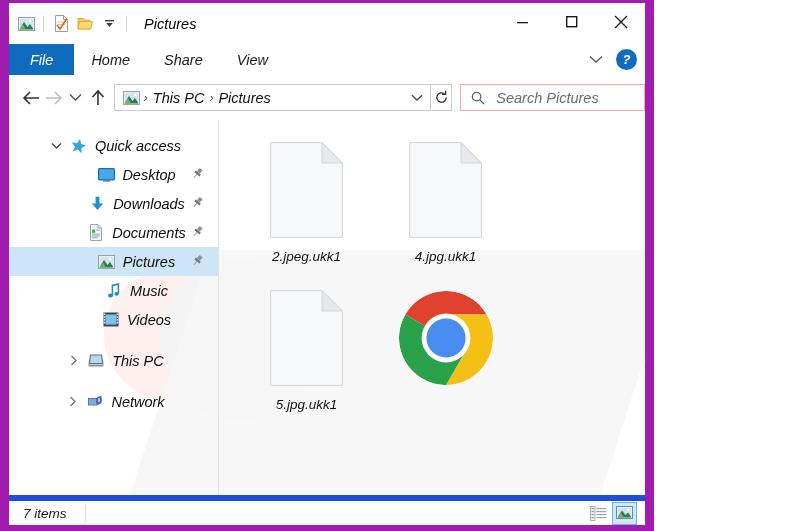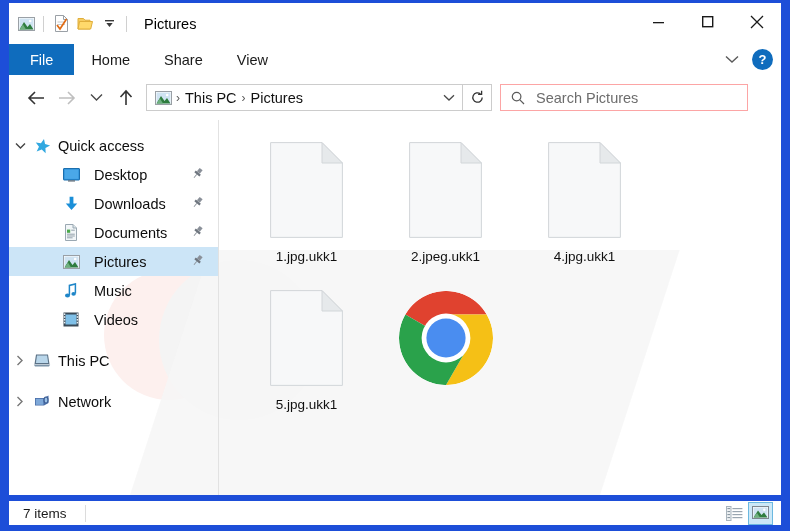--- a/index.html
+++ b/index.html
@@ -7,24 +7,25 @@
     margin: 0; padding: 0;
     width: 790px; height: 531px;
     overflow: hidden;
     font-family: "Liberation Sans", sans-serif;
     background: #ffffff;
   }
 
   
   #window {
     position: relative;
-    width: 790px; height: 531px;
-    background: #1d4ed8;
+    width: 654px; height: 531px;
+    background: #a21caf;
     border: 0;
     overflow: hidden;
+    font-style: italic;
   }
   #window-inner {
     position: absolute;
     left: 9px; top: 3px; right: 9px; bottom: 6px;
     background: #ffffff;
     overflow: hidden;
   }
 
   
   #titlebar {
@@ -149,36 +150,37 @@
     border-right: 1px solid #e2e2e2;
     padding-top: 11px;
     position: relative; z-index: 2;
   }
   .nav-item {
     height: 29px;
     display: flex; align-items: center;
     font-size: 14.5px; color: #0d0d0d;
     cursor: default;
     position: relative;
+    justify-content: center;
   }
   .nav-item.selected { background: #cce5f7; }
   .nav-chevron {
     width: 22px; display: flex; align-items: center; justify-content: center;
     color: #555; font-size: 10px;
   }
   .nav-ico {
     width: 22px; height: 18px;
     display: flex; align-items: center; justify-content: center;
     margin-right: 5px;
   }
   .nav-label { white-space: nowrap; }
   .pin {
     position: absolute; right: 14px; top: 50%; transform: translateY(-50%);
   }
-  .indent-1 { padding-left: 22px; gap: 7px; }
+  .indent-1 { padding-left: 22px; }
   .indent-0 { padding-left: 0px; }
 
   #content {
     flex: 1 1 auto;
     position: relative;
     overflow: hidden;
     background: transparent;
   }
   #grid {
     position: absolute; left: 18px; top: 18px; right: 0; top: 18px;
@@ -582,29 +584,20 @@
             <ellipse cx="13" cy="6" rx="1.3" ry="2.6" fill="#9cc2e6"></ellipse>
           </svg>
         </span>
         <span class="nav-label">Network</span>
       </div>
     </div>
 
     <div id="content">
       <div id="grid">
 
-        <div class="file-cell">
-          <div class="file-ico">
-            <svg width="73" height="96" viewBox="0 0 73 96">
-              <path d="M0.6 0.6 H52 L72.4 21 V95.4 H0.6 Z" fill="#f7f8f9" stroke="#d2d6d9"></path>
-              <path d="M52 0.6 V21 H72.4 Z" fill="#e6e9eb" stroke="#d2d6d9"></path>
-            </svg>
-          </div>
-          <div class="file-name">1.jpg.ukk1</div>
-        </div>
 
         <div class="file-cell">
           <div class="file-ico">
             <svg width="73" height="96" viewBox="0 0 73 96">
               <path d="M0.6 0.6 H52 L72.4 21 V95.4 H0.6 Z" fill="#f7f8f9" stroke="#d2d6d9"></path>
               <path d="M52 0.6 V21 H72.4 Z" fill="#e6e9eb" stroke="#d2d6d9"></path>
             </svg>
           </div>
           <div class="file-name">2.jpeg.ukk1</div>
         </div>

